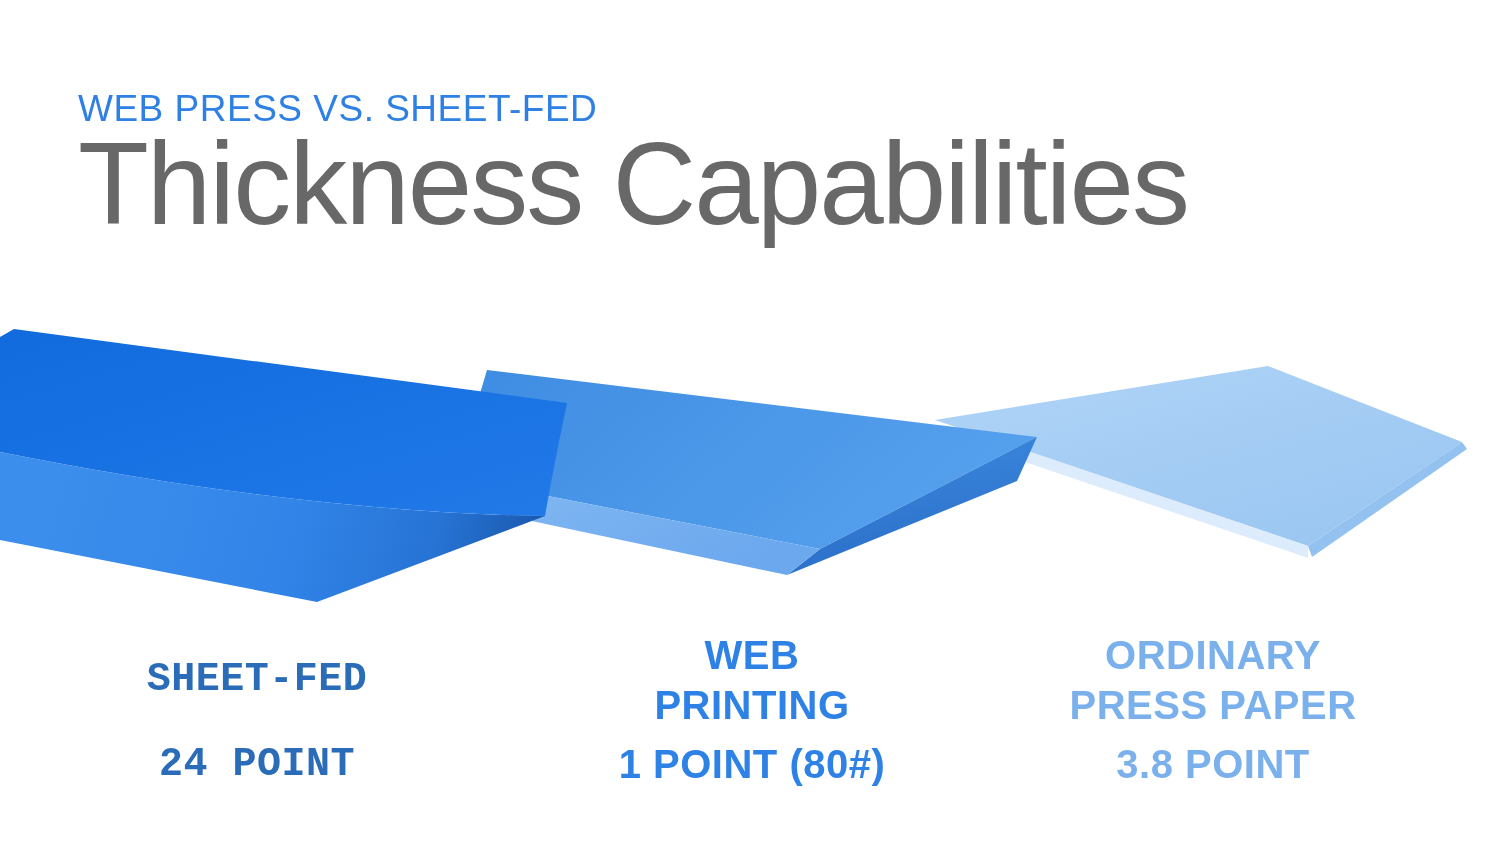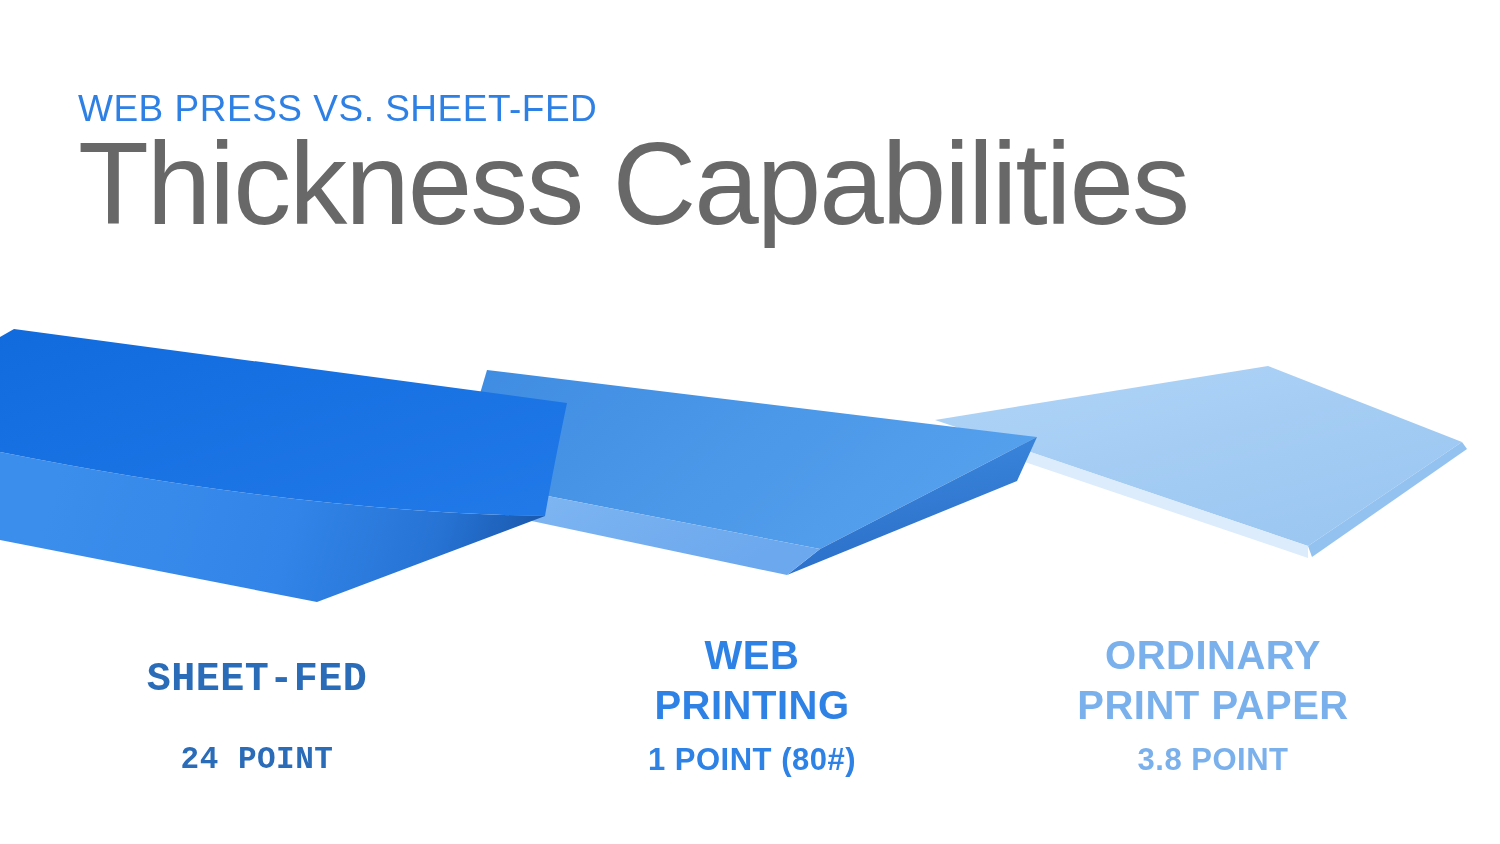--- a/index.html
+++ b/index.html
@@ -26,21 +26,21 @@
   }
   .col{left:0;top:0;height:844px;pointer-events:none;}
   .col-inner{position:relative;width:100%;height:100%;}
   .name-line{
     font-size:40px;font-weight:bold;line-height:50px;letter-spacing:.5px;
     white-space:nowrap;
   }
   .name-line:empty{display:none;}
   .value-line{
     position:absolute;left:0;top:742px;width:100%;
-    font-size:31px;font-weight:bold;letter-spacing:.5px;white-space:nowrap;
+    font-size:40px;font-weight:bold;letter-spacing:.5px;white-space:nowrap;
   }
   .col-sheetfed{left:27px;color:#2b6cb8;font-family:Liberation Mono, monospace;}
   .col-web{left:522px;color:#2e82e6;}
   .col-ordinary{left:983px;color:#7ab0ec;text-decoration:underline;}
 </style>
 </head>
 <body>
 
 <svg class="illustration" viewBox="0 0 1500 844" xmlns="http://www.w3.org/2000/svg" aria-hidden="true">
   <defs>
@@ -110,17 +110,17 @@
       <div class="name-line">PRINTING</div>
     </div>
     <div class="value-line">1 POINT (80#)</div>
   </div>
 </div>
 
 <div class="col col-ordinary">
   <div class="col-inner">
     <div class="names">
       <div class="name-line">ORDINARY</div>
-      <div class="name-line">PRINT PAPER</div>
+      <div class="name-line">PRESS PAPER</div>
     </div>
     <div class="value-line">3.8 POINT</div>
   </div>
 </div>
 
 </body></html>

